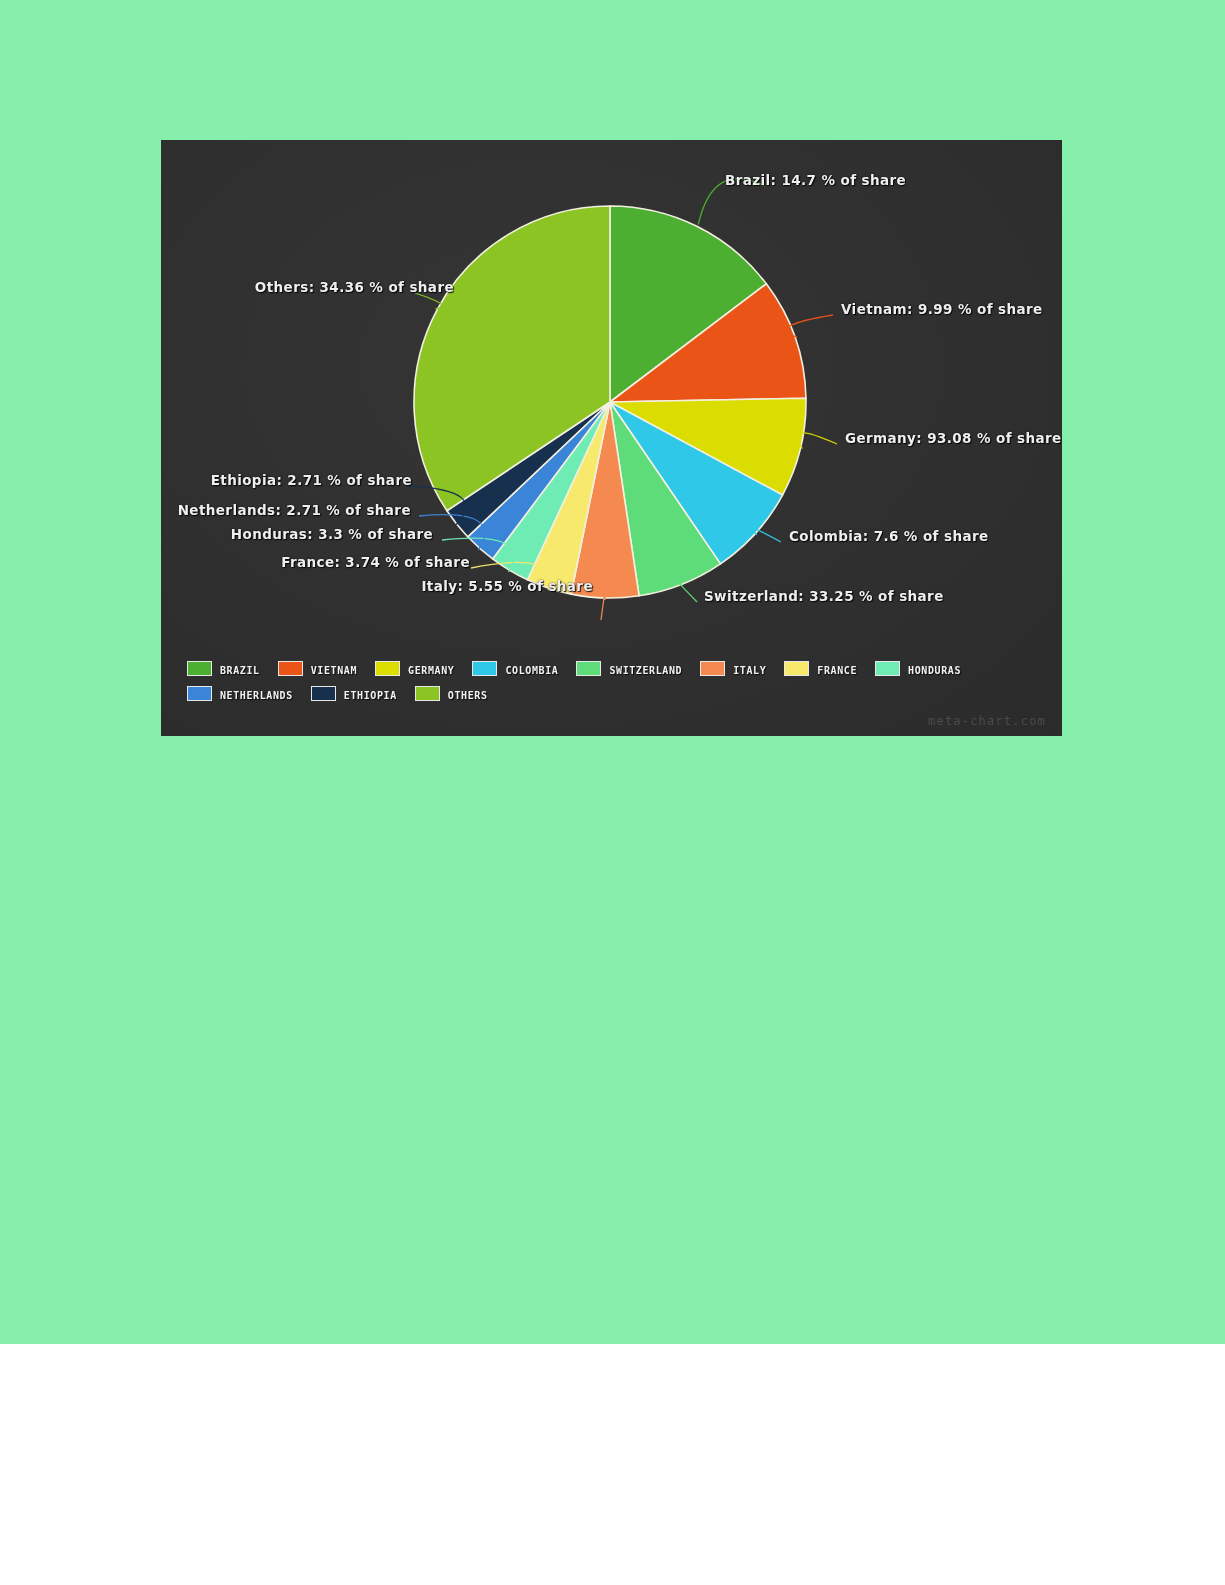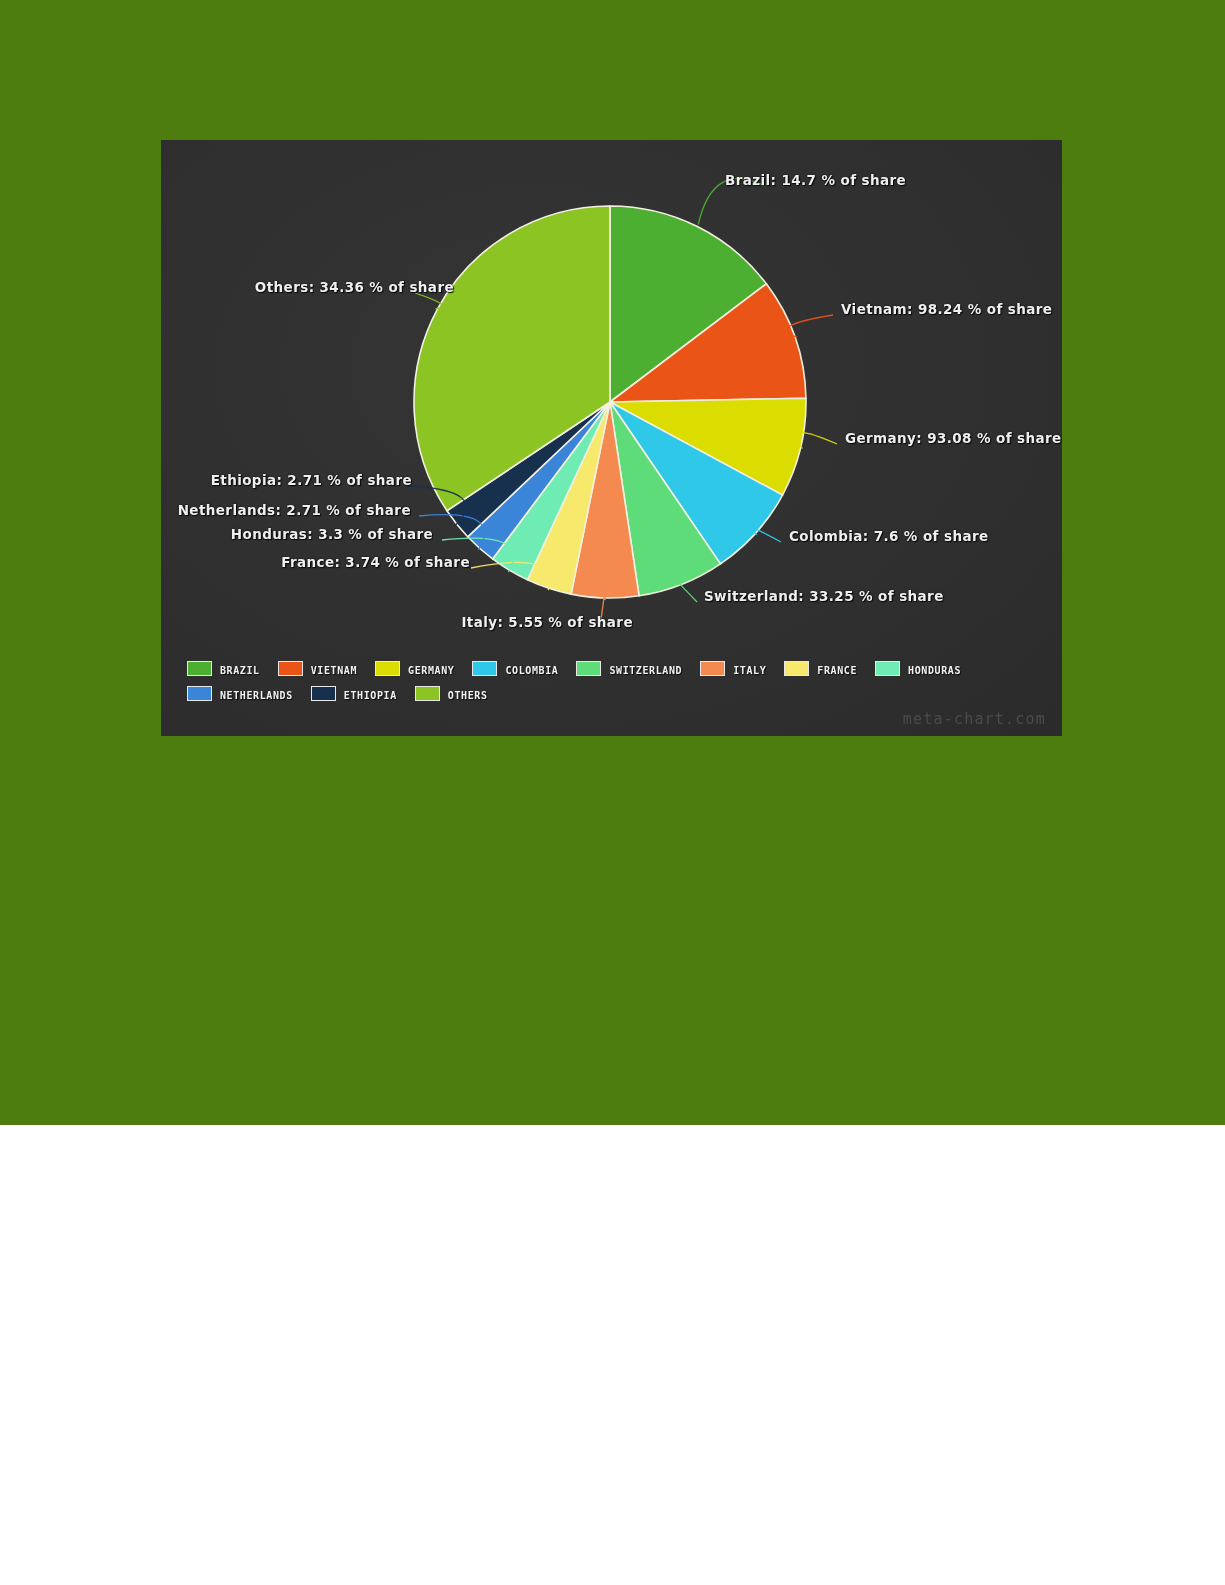--- a/index.html
+++ b/index.html
@@ -8,22 +8,22 @@
     background: #ffffff;
     width: 1225px;
     height: 1585px;
     overflow: hidden;
     font-family: "Liberation Sans", sans-serif;
   }
 
   #page {
     position: relative;
     width: 1225px;
-    height: 1125px;
-    background: #4d7c0f;
+    height: 1344px;
+    background: #86efac;
   }
 
   
   #chart-panel {
     position: absolute;
     left: 161px;
     top: 140px;
     width: 901px;
     height: 596px;
     background: #2e2e2e;
@@ -93,21 +93,21 @@
     white-space: nowrap;
   }
 
   
   #watermark {
     position: absolute;
     right: 16px;
     bottom: 8px;
     color: #4b4b4b;
     font-family: "DejaVu Sans Mono", monospace;
-    font-size: 15px;
+    font-size: 12px;
     letter-spacing: 1.2px;
     white-space: nowrap;
   }
 </style>
 </head>
 <body>
 
 <div id="page">
 
   <div id="chart-panel">
@@ -136,25 +136,25 @@
           <path d="M 387.2 450.1 Q 400 410 310 428" stroke="#f7e96b" stroke-opacity="0.95"></path>
           <path d="M 347.5 432.0 Q 372 390 281 400" stroke="#6fecb4" stroke-opacity="0.95"></path>
           <path d="M 317.4 409.9 Q 344 368 258 376" stroke="#3b85d8" stroke-opacity="0.95"></path>
           <path d="M 294.2 385.5 Q 330 350 248 346" stroke="#16304e" stroke-opacity="0.95"></path>
           <path d="M 274.4 168.6 Q 296 167 254 153" stroke="#8cc423" stroke-opacity="0.95"></path>
         </g>
     </svg>
 
     <div id="callout-layer">
         <div class="callout right" style="top: 34px; left: 564px;">Brazil: 14.7 % of share</div>
-        <div class="callout right" style="top: 163px; left: 680px;">Vietnam: 98.24 % of share</div>
+        <div class="callout right" style="top: 163px; left: 680px;">Vietnam: 9.99 % of share</div>
         <div class="callout right" style="top: 292px; left: 684px;">Germany: 93.08 % of share</div>
         <div class="callout right" style="top: 390px; left: 628px;">Colombia: 7.6 % of share</div>
         <div class="callout right" style="top: 450px; left: 543px;">Switzerland: 33.25 % of share</div>
-        <div class="callout left" style="top: 476px; left: 0px; width: 432px; padding-left: 40px;">Italy: 5.55 % of share</div>
+        <div class="callout left" style="top: 440px; left: 0px; width: 432px;">Italy: 5.55 % of share</div>
         <div class="callout left" style="top: 416px; left: 0px; width: 301px; padding-left: 8px;">France: 3.74 % of share</div>
         <div class="callout left" style="top: 388px; left: 0px; width: 272px;">Honduras: 3.3 % of share</div>
         <div class="callout left" style="top: 364px; left: 0px; width: 250px;">Netherlands: 2.71 % of share</div>
         <div class="callout left" style="top: 334px; left: 0px; width: 240px; padding-left: 11px;">Ethiopia: 2.71 % of share</div>
         <div class="callout left" style="top: 141px; left: 0px; width: 245px; padding-left: 48px;">Others: 34.36 % of share</div>
       </div>
 
     <div id="legend">
         <div class="legend-item">
           <span class="legend-swatch" style="background: rgb(76, 175, 50);"></span>

